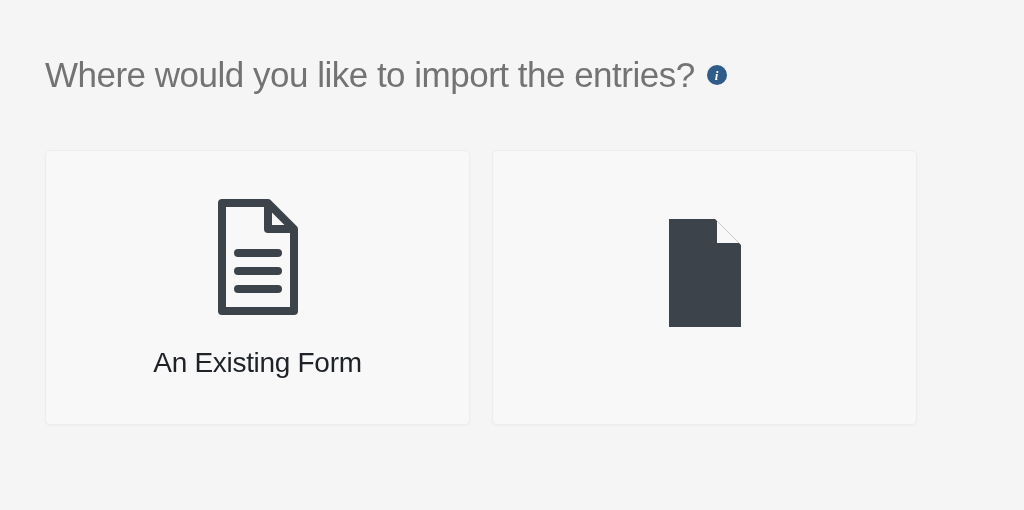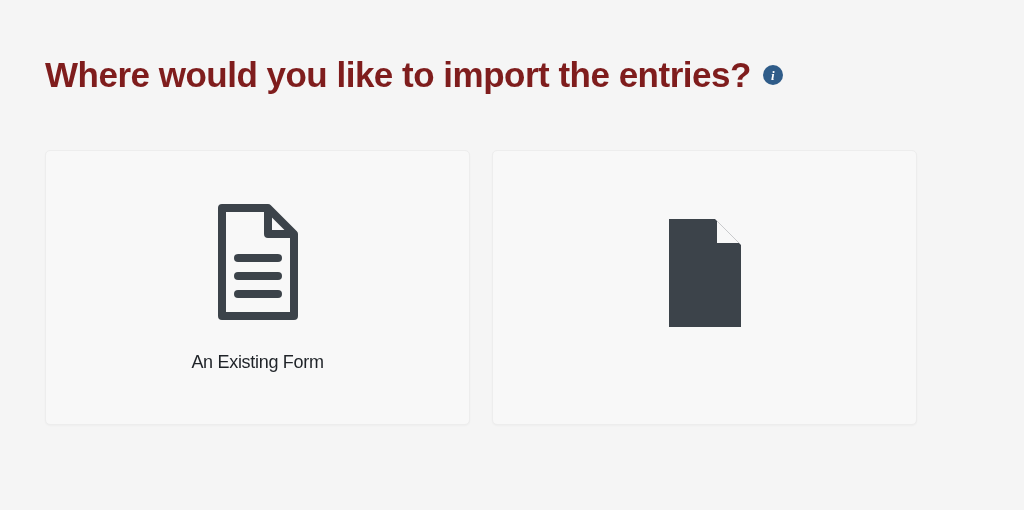--- a/index.html
+++ b/index.html
@@ -15,22 +15,22 @@
       padding: 55px 45px;
     }
     .heading-row {
       display: flex;
       align-items: center;
       gap: 12px;
       margin-bottom: 55px;
     }
     .heading {
       font-size: 35px;
-      font-weight: 700;
-      color: #7f1d1d;
+      font-weight: 400;
+      color: #737373;
       letter-spacing: -0.5px;
     }
     .info-circle {
       width: 20px;
       height: 20px;
       border-radius: 50%;
       background: #2f5c89;
       display: inline-flex;
       align-items: center;
       justify-content: center;
@@ -62,21 +62,21 @@
     }
     .card-icon {
       width: 120px;
       height: 120px;
       display: flex;
       align-items: center;
       justify-content: center;
       margin-bottom: 30px;
     }
     .card-label {
-      font-size: 18px;
+      font-size: 28px;
       font-weight: 400;
       color: #1f2328;
       letter-spacing: -0.3px;
     }
   </style>
 </head>
 <body>
 
 <div class="heading-row">
   <h1 class="heading">Where would you like to import the entries?</h1>

